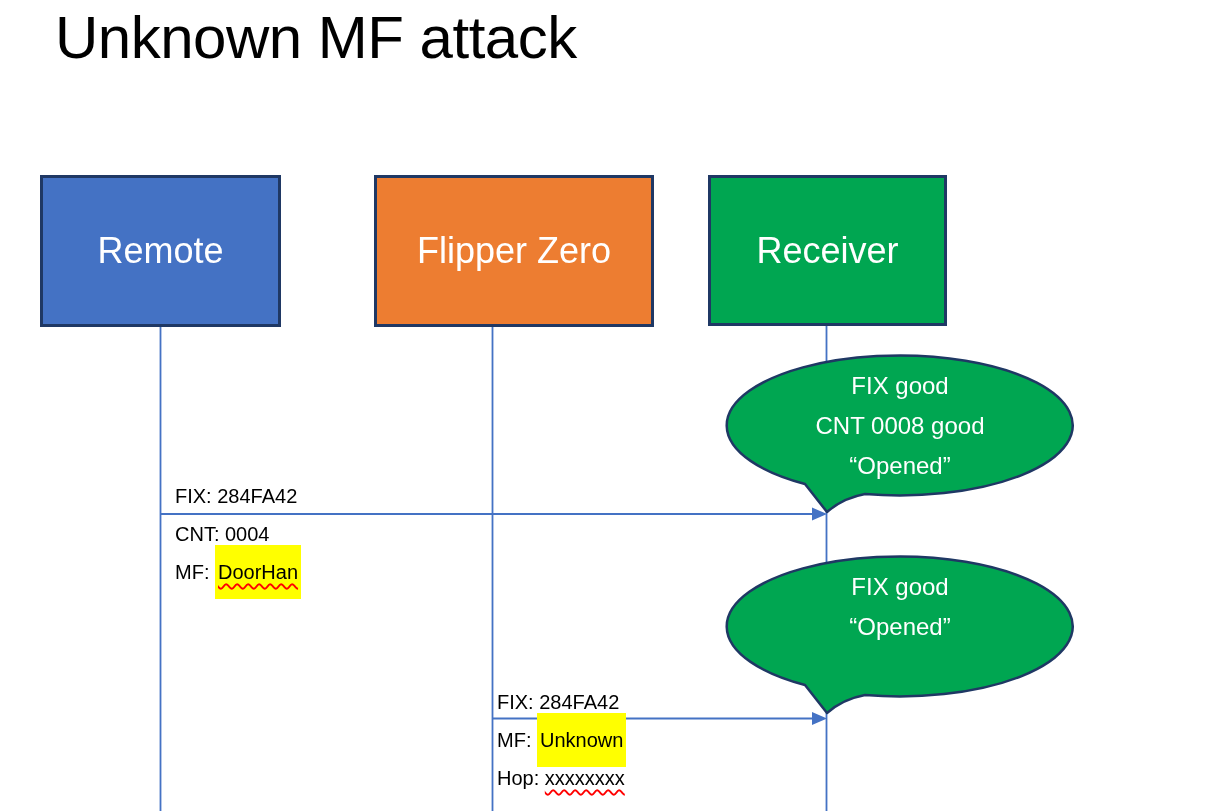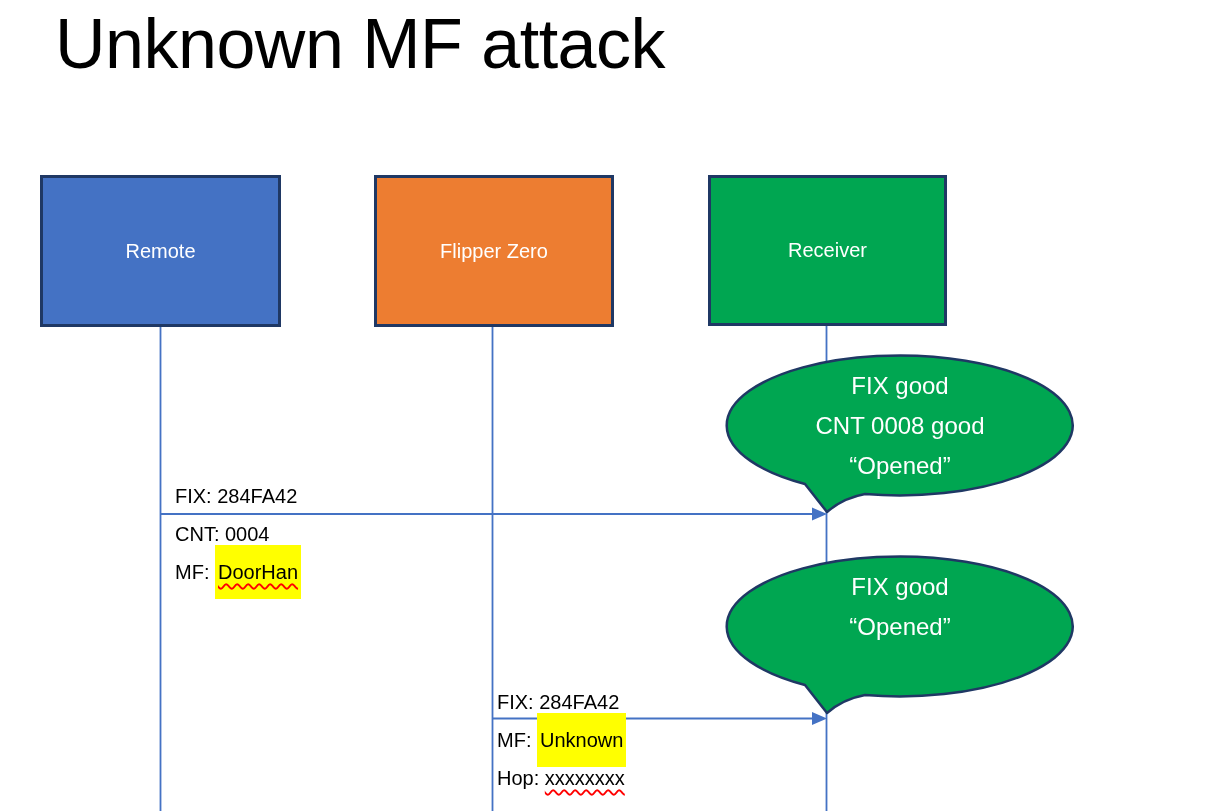--- a/index.html
+++ b/index.html
@@ -9,44 +9,44 @@
     width: 1216px;
     height: 811px;
     background: #ffffff;
     overflow: hidden;
     font-family: "Liberation Sans", sans-serif;
   }
   .slide-title {
     position: absolute;
     left: 55px;
     top: 2px;
-    font-size: 70px;
+    font-size: 60px;
     font-weight: 300;
     letter-spacing: -0.5px;
     line-height: 1.2;
     white-space: nowrap;
   }
   .diagram-svg {
     position: absolute;
     left: 0; top: 0;
     width: 1216px;
     height: 811px;
     z-index: 1;
   }
   .actor-box {
     position: absolute;
     display: flex;
     align-items: center;
     justify-content: center;
     border: 3px solid;
-    font-size: 20px;
+    font-size: 36px;
     z-index: 2;
   }
   .actor-remote  { left: 40px;  top: 175px; width: 241px; height: 152px; }
-  .actor-flipper { left: 374px; top: 175px; width: 240px; height: 152px; }
+  .actor-flipper { left: 374px; top: 175px; width: 280px; height: 152px; }
   .actor-receiver{ left: 708px; top: 175px; width: 239px; height: 151px; }
   .bubble-text {
     position: absolute;
     width: 340px;
     text-align: center;
     font-size: 24px;
     line-height: 40px;
     z-index: 3;
   }
   .bubble-text-1 { left: 730px; top: 366px; }

